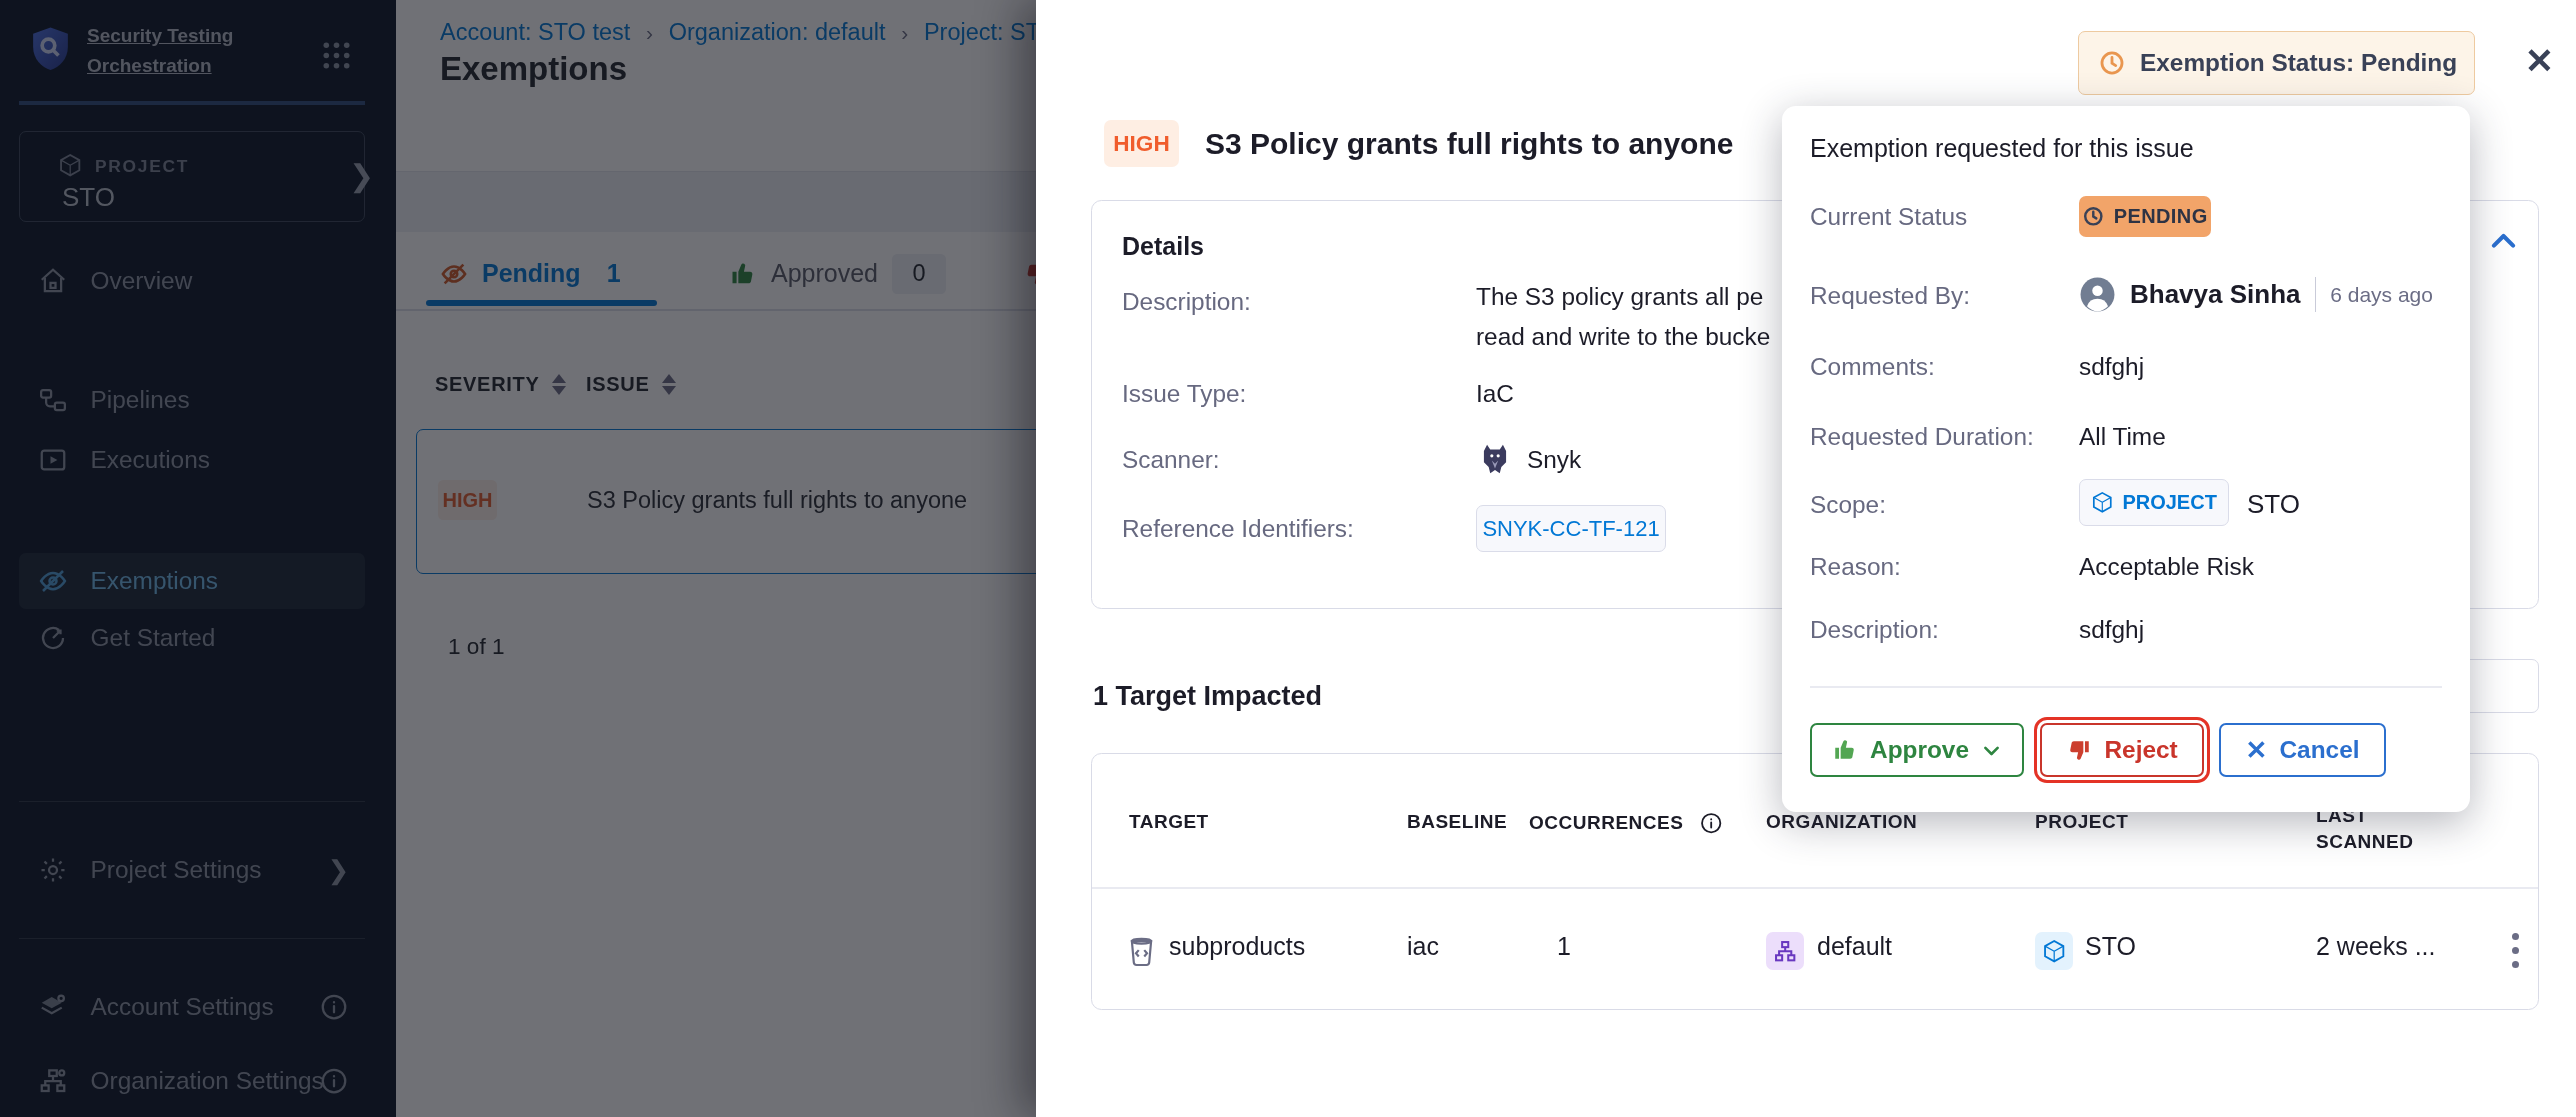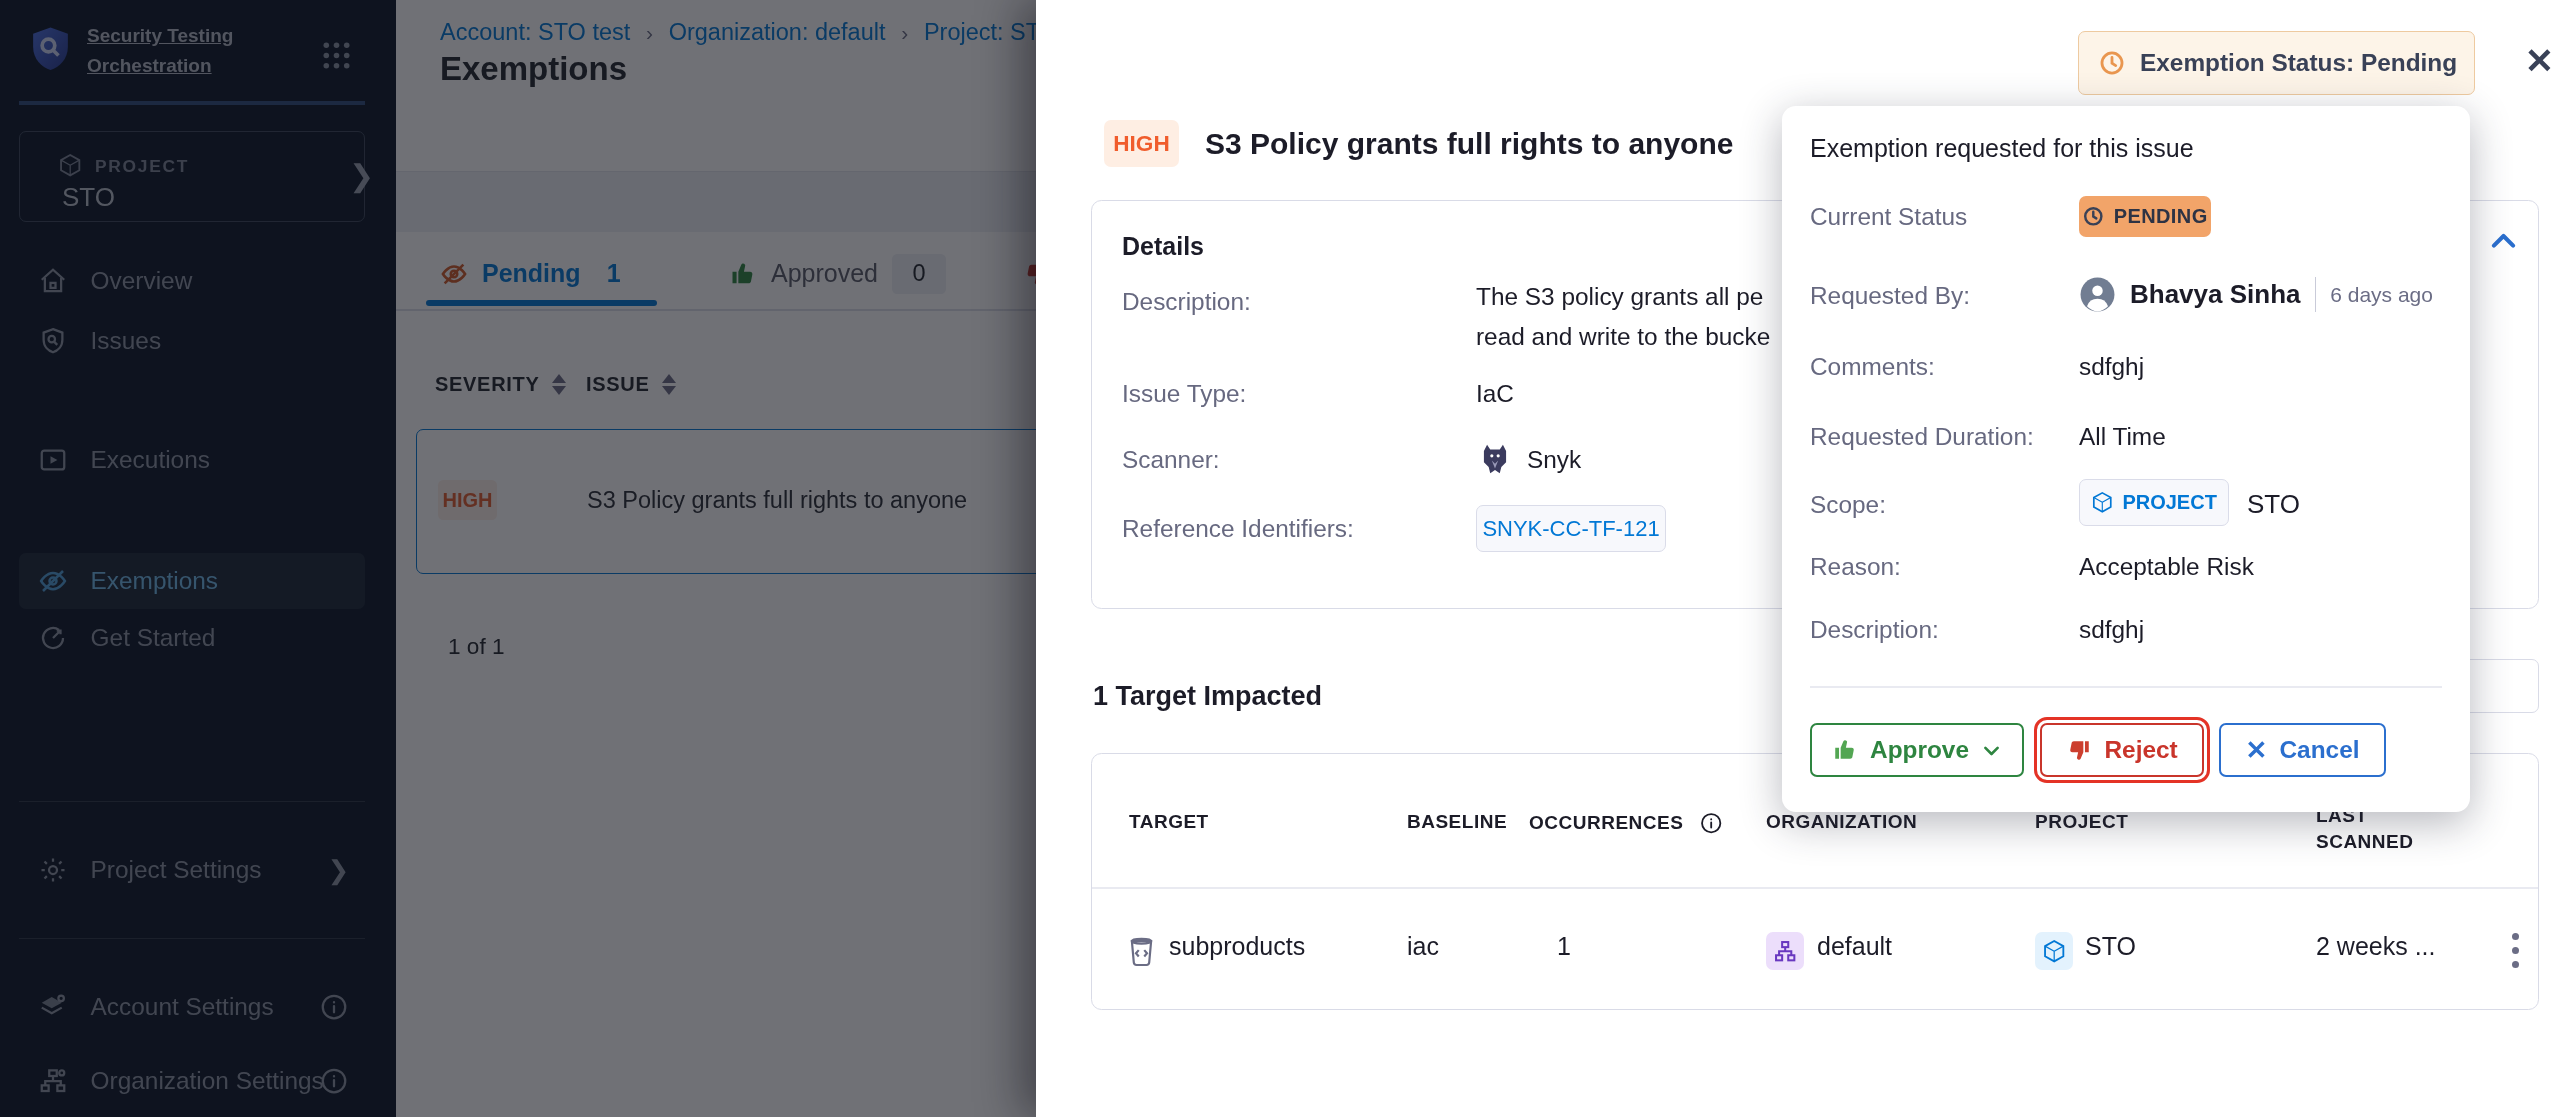--- a/index.html
+++ b/index.html
@@ -141,27 +141,27 @@
     </div>
 
     <div class="nav-item" style="top:253px">
       <svg class="ic" viewBox="0 0 24 24" fill="none" stroke="currentColor" stroke-width="1.8">
         <path d="M3 11l9-8 9 8"></path>
           <path d="M5.5 9.5V20h13V9.5"></path>
           <rect x="10" y="13.5" width="4" height="4"></rect>
         </svg>
       <span class="lbl">Overview</span>
     </div>
-    <div class="nav-item" style="top:313px">
-      <svg class="ic" viewBox="0 0 24 24" fill="none" stroke="currentColor" stroke-width="1.8">
-        <path d="M12 2.5l7.5 2.8V11c0 5.4-3.8 8.8-7.5 10-3.7-1.2-7.5-4.6-7.5-10V5.3z"></path>
-        <circle cx="11" cy="10.5" r="2.6"></circle>
-          <path d="M13 12.7l2.4 2.4"></path>
-        </svg>
-      <span class="lbl">Issues</span>
+    <div class="nav-item" style="top:372px">
+      <svg class="ic" viewBox="0 0 24 24" fill="none" stroke="currentColor" stroke-width="1.8">
+        <rect x="2.5" y="4" width="8" height="6" rx="1.5"></rect>
+          <rect x="13.5" y="14" width="8" height="6" rx="1.5"></rect>
+        <path d="M6.5 10v4a3 3 0 0 0 3 3h4"></path>
+        </svg>
+      <span class="lbl">Pipelines</span>
     </div>
     <div class="nav-item" style="top:432px">
       <svg class="ic" viewBox="0 0 24 24" fill="none" stroke="currentColor" stroke-width="1.8">
         <rect x="3" y="4.5" width="18" height="15" rx="2"></rect>
           <path d="M10 9l5.5 3L10 15z" fill="currentColor" stroke="none"></path>
         </svg>
       <span class="lbl">Executions</span>
     </div>
     <div class="nav-item sel" style="top:553px">
       <svg class="ic" viewBox="0 0 24 24" fill="none" stroke="currentColor" stroke-width="2">

